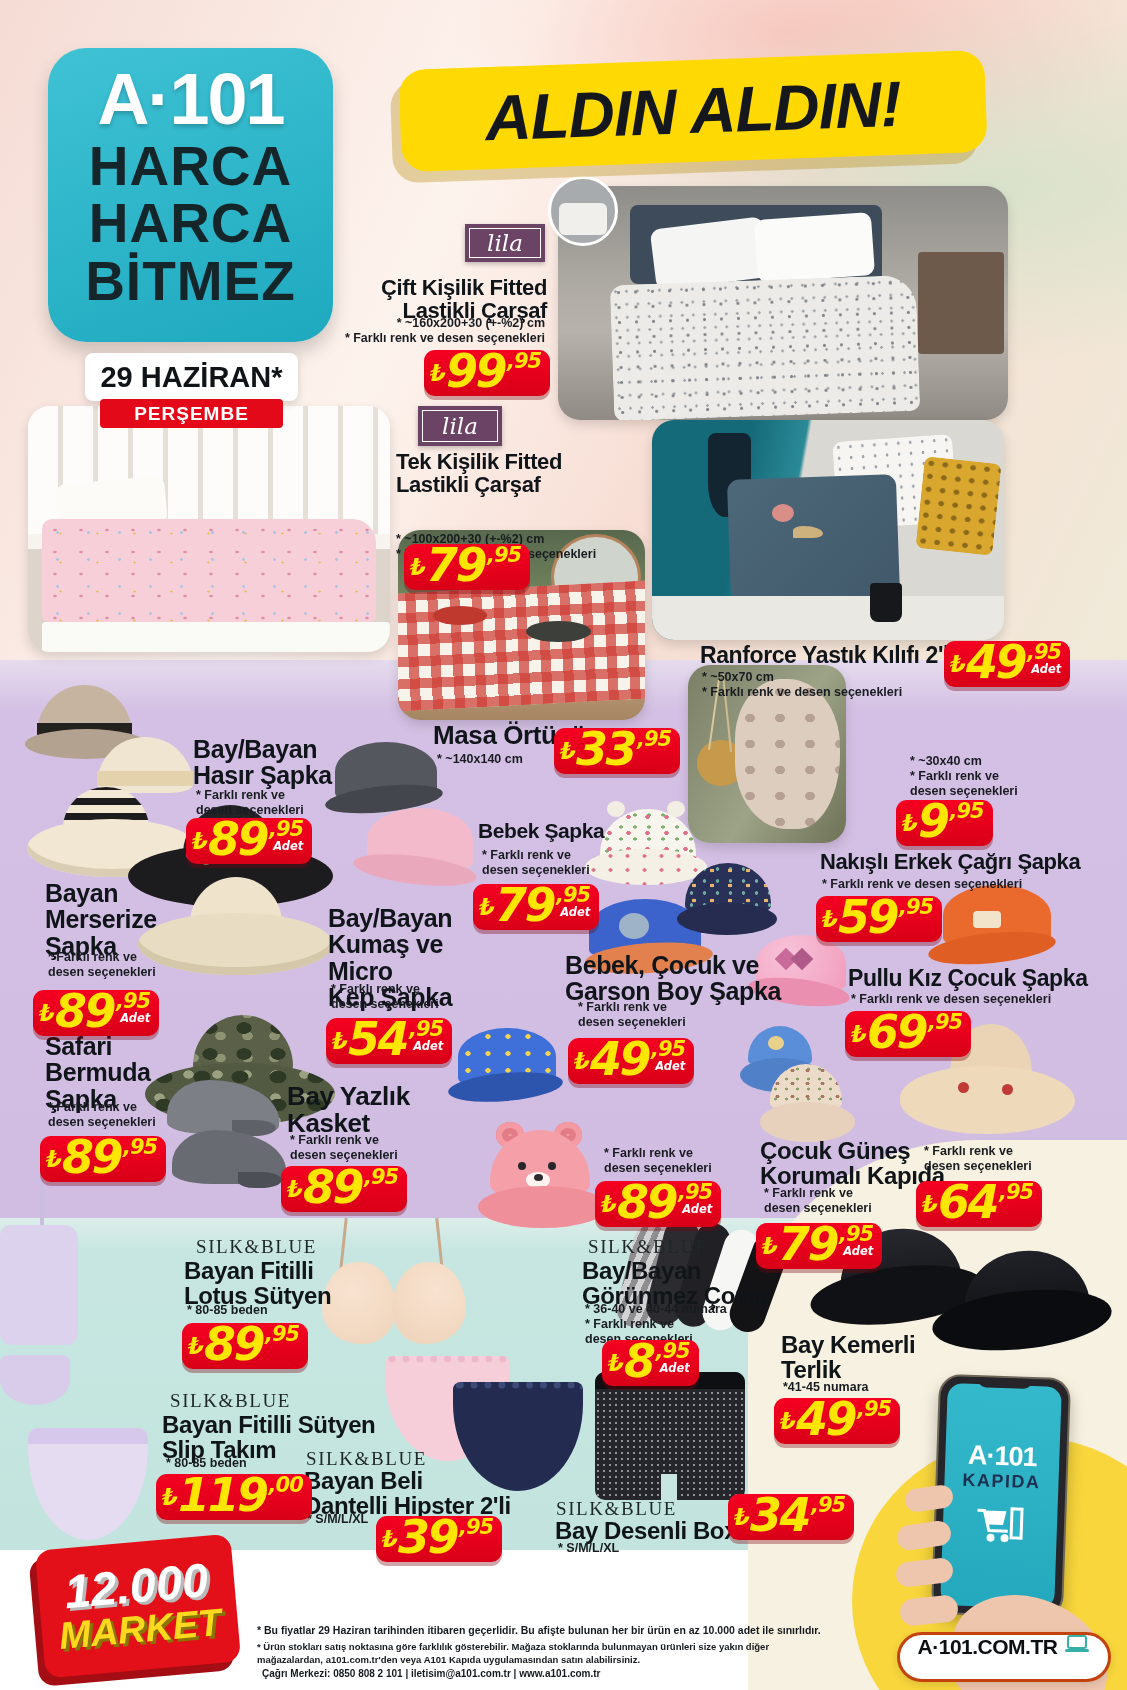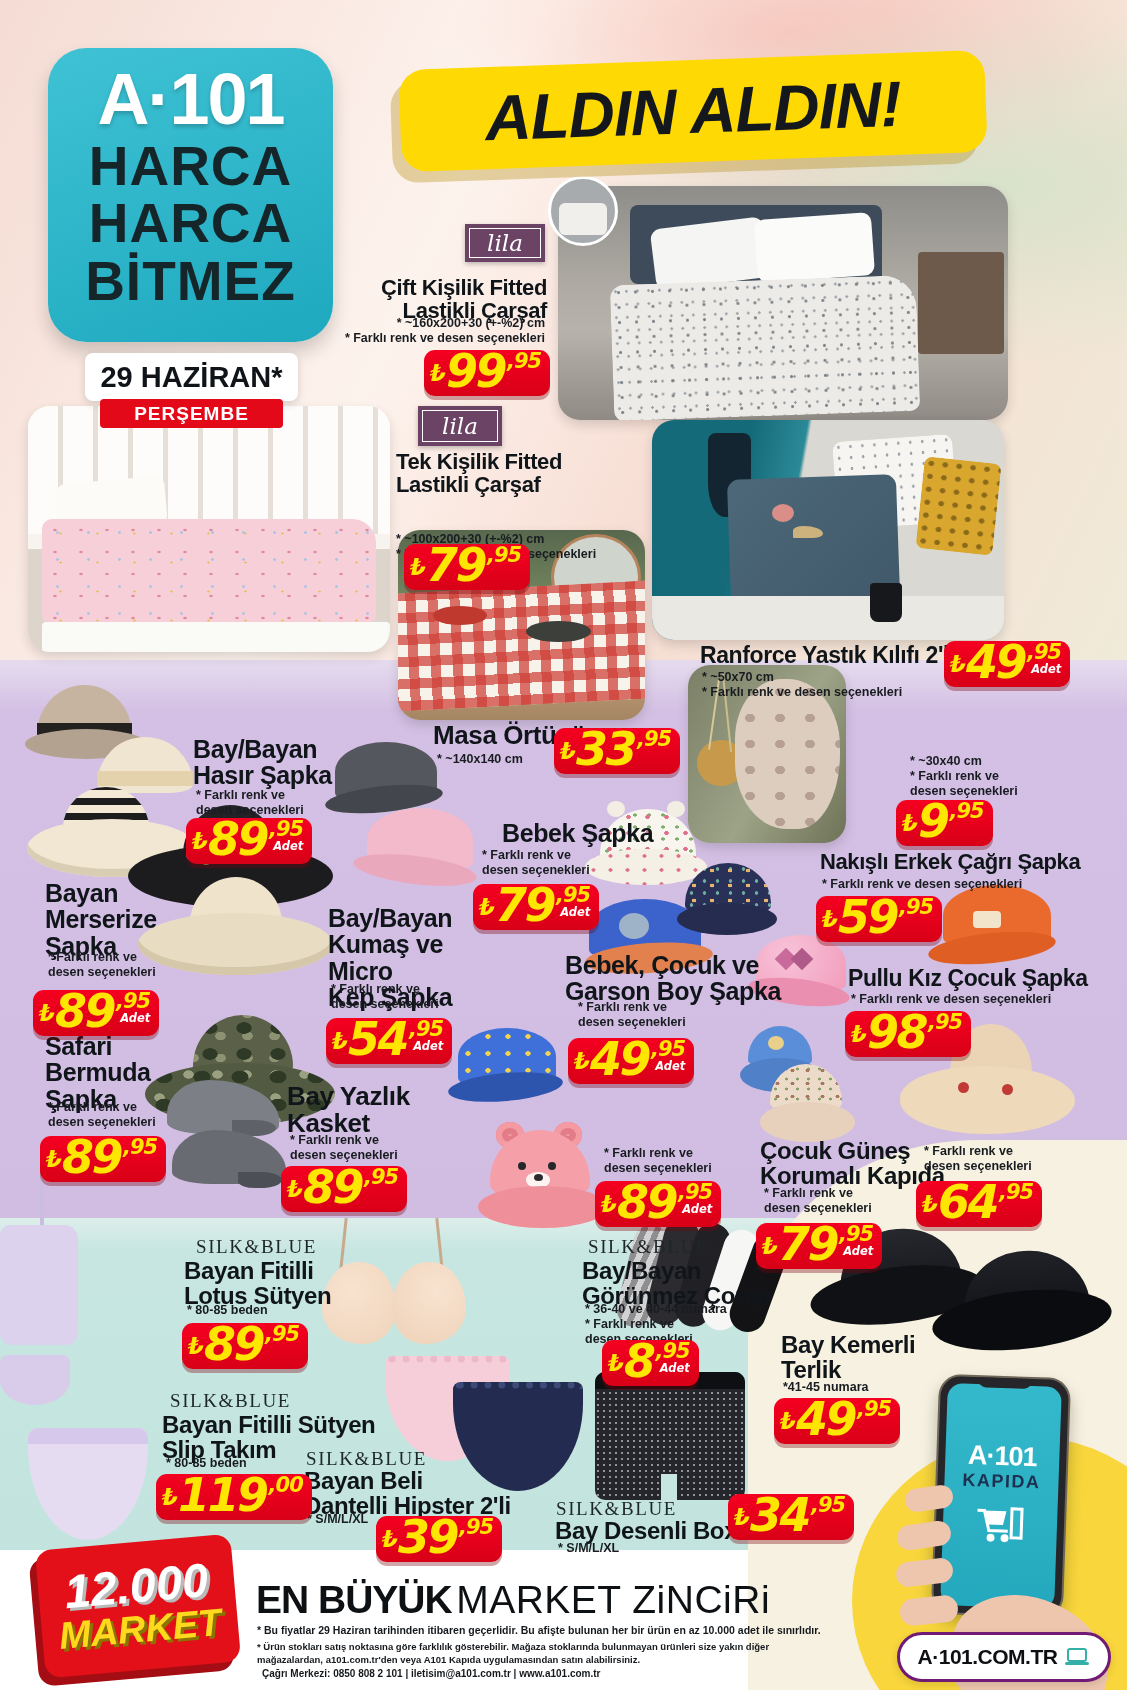--- a/index.html
+++ b/index.html
@@ -33,21 +33,21 @@
   #day-box{position:absolute;left:100px;top:399px;width:183px;height:29px;background:#e30918;border-radius:4px;display:flex;align-items:center;justify-content:center;font-size:19px;font-weight:bold;color:#fff;letter-spacing:1px;z-index:6}
   #banner{position:absolute;left:400px;top:60px;width:586px;height:102px;background:#ffd903;border-radius:26px;display:flex;align-items:center;justify-content:center;font-size:64px;font-weight:bold;font-style:italic;color:#14181c;letter-spacing:-1px;transform:rotate(-2deg);box-shadow:-9px 11px 0 rgba(176,135,0,.33);z-index:4}
   
   #badge12{position:absolute;left:40px;top:1542px;width:196px;height:128px;background:#e41019;border-radius:16px;transform:rotate(-5deg);box-shadow:-7px 8px 0 #a30d13;display:flex;flex-direction:column;align-items:center;justify-content:center;z-index:5}
   #badge12 .n{font-size:47px;font-weight:bold;font-style:italic;color:#fff;line-height:1;text-shadow:3px 3px 0 #b9b9b9}
   #badge12 .m{font-size:38px;font-weight:bold;font-style:italic;color:#ffd91e;line-height:1.1;text-shadow:3px 3px 0 #8a7500}
   #headline{position:absolute;left:256px;top:1578px;white-space:nowrap;z-index:5;color:#0e1114}
   #headline .b{font-size:39px;font-weight:bold;letter-spacing:-1px}
   #headline .l{font-size:39px;font-weight:normal;letter-spacing:.5px}
   .note{position:absolute;font-weight:bold;color:#15191d;z-index:5}
-  #pill{position:absolute;left:897px;top:1632px;width:208px;height:44px;background:#fff;border:3px solid #701a75;border-radius:26px;display:flex;align-items:center;justify-content:center;gap:7px;z-index:8;box-shadow:0 3px 8px rgba(0,0,0,.12)}
+  #pill{position:absolute;left:897px;top:1632px;width:208px;height:44px;background:#fff;border:3px solid #c2410c;border-radius:26px;display:flex;align-items:flex-start;justify-content:center;gap:7px;z-index:8;box-shadow:0 3px 8px rgba(0,0,0,.12)}
   #pill .t{font-size:21px;font-weight:bold;color:#0d1013;letter-spacing:-.5px}
   
   #phone{position:absolute;left:935px;top:1376px;width:128px;height:236px;background:#26262a;border-radius:22px;border:2px solid #6e6658;z-index:4;transform:rotate(2deg);box-shadow:0 8px 16px rgba(0,0,0,.25)}
   #screen{position:absolute;left:7px;top:7px;right:7px;bottom:7px;background:linear-gradient(#34b9cc,#23a8bd);border-radius:15px;display:flex;flex-direction:column;align-items:center}
   #notch{position:absolute;left:50%;top:0;transform:translateX(-50%);width:54px;height:10px;background:#26262a;border-radius:0 0 8px 8px}
   #app-l1{margin-top:58px;font-size:27px;font-weight:bold;color:#fff;letter-spacing:-1px;line-height:1}
   #app-l2{font-size:18px;font-weight:bold;color:#1d3050;letter-spacing:1.5px;line-height:1.3}
   .hand{position:absolute;background:#eec6ae;z-index:5}
   
   .el{position:absolute;border-radius:50%}
@@ -260,21 +260,21 @@
     <div class="blk" style="left:15px;top:4px;width:96px;height:56px;background:#f8f5ee;background-image:radial-gradient(#df7089 2px,transparent 2.6px),radial-gradient(#7fae6f 1.6px,transparent 2.2px);background-size:19px 16px,14px 12px;border-radius:50% 50% 20% 20%/80% 80% 15% 15%"></div>
     <div class="el" style="left:22px;top:-4px;width:18px;height:16px;background:#f3eee4"></div>
     <div class="el" style="left:82px;top:-4px;width:18px;height:16px;background:#f3eee4"></div>
     <div class="el" style="left:0;top:44px;width:122px;height:36px;background:#f4f0e6;background-image:radial-gradient(#df7089 1.8px,transparent 2.3px);background-size:17px 14px"></div>
     <div class="blk" style="left:4px;top:94px;width:112px;height:56px;background:#3c62cc;border-radius:95% 95% 14% 14%/100% 100% 18% 18%"></div>
     <div class="el" style="left:34px;top:108px;width:30px;height:26px;background:#9fb3c8"></div>
     <div class="el" style="left:0;top:138px;width:128px;height:30px;background:#e2814e;transform:rotate(-4deg)"></div>
     <div class="blk" style="left:100px;top:58px;width:86px;height:50px;background:#2a3158;background-image:radial-gradient(#e8b36a 2px,transparent 2.5px),radial-gradient(#6fae9f 1.6px,transparent 2.1px);background-size:18px 15px,13px 12px;border-radius:50% 50% 20% 20%/80% 80% 15% 15%"></div>
     <div class="el" style="left:92px;top:98px;width:100px;height:32px;background:#262c50"></div>
   </div>
-  <div class="p-title" style="left:502px;top:820px;width:180px;font-size:25px">Bebek Şapka</div>
+  <div class="p-title" style="left:478px;top:820px;width:180px;font-size:21px">Bebek Şapka</div>
   <div class="p-det" style="left:482px;top:848px;width:120px">
     <span>* Farklı renk ve desen seçenekleri</span>
   </div>
   <div class="price" style="left:473px;top:884px">
     <span class="cur">₺</span>
     <span class="int">79</span>
     <span class="sub">
         <span class="dec">,95</span>
         <span class="unit">Adet</span>
       </span>
@@ -327,21 +327,21 @@
     <div class="el" style="left:0;top:46px;width:175px;height:68px;background:#eed9ba;border-radius:48% 52% 50% 50%"></div>
     <div class="el" style="left:58px;top:62px;width:11px;height:11px;background:#c03a36"></div>
     <div class="el" style="left:102px;top:64px;width:11px;height:11px;background:#c03a36"></div>
   </div>
   <div class="p-title" style="left:848px;top:966px;width:280px;font-size:23px">Pullu Kız Çocuk Şapka</div>
   <div class="p-det" style="left:851px;top:992px;width:265px">
     <span>* Farklı renk ve desen seçenekleri</span>
   </div>
   <div class="price" style="left:845px;top:1011px">
     <span class="cur">₺</span>
-    <span class="int">98</span>
+    <span class="int">69</span>
     <span class="sub">
         <span class="dec">,95</span>
         <span class="unit"></span>
       </span>
   </div>
 
   <div class="blk" style="left:145px;top:1015px;width:195px;height:125px;z-index:2">
     <div class="blk" style="left:48px;top:0;width:100px;height:60px;background-color:#5a6148;background-image:radial-gradient(#2e3a25 30%,transparent 33%),radial-gradient(#8d9273 26%,transparent 29%);background-size:34px 26px,27px 22px;background-position:0 0,14px 10px;border-radius:50% 50% 20% 20%/85% 85% 15% 15%"></div>
     <div class="el" style="left:0;top:48px;width:190px;height:62px;background-color:#525a42;background-image:radial-gradient(#2e3a25 30%,transparent 33%),radial-gradient(#9aa080 24%,transparent 27%);background-size:38px 28px,29px 23px"></div>
     <div class="blk" style="left:88px;top:102px;width:3px;height:22px;background:#151812"></div>
@@ -580,24 +580,20 @@
   <div class="hand" style="left:905px;top:1487px;width:48px;height:23px;border-radius:12px;transform:rotate(-8deg)"></div>
   <div class="hand" style="left:897px;top:1523px;width:54px;height:25px;border-radius:13px;transform:rotate(-8deg)"></div>
   <div class="hand" style="left:896px;top:1560px;width:57px;height:25px;border-radius:13px;transform:rotate(-7deg)"></div>
   <div class="hand" style="left:900px;top:1597px;width:58px;height:27px;border-radius:14px;transform:rotate(-6deg)"></div>
   <div class="hand" style="left:950px;top:1598px;width:160px;height:120px;border-radius:45% 55% 40% 40%;transform:rotate(14deg)"></div>
 
   <div id="badge12">
     <div class="n">12.000</div>
     <div class="m">MARKET</div>
   </div>
-  <div id="headline">
-    <span class="b">EN BÜYÜK</span>
-    <span class="l">MARKET ZiNCiRi</span>
-  </div>
   <div class="note" style="left:257px;top:1624px;width:580px;font-size:10.5px">* Bu fiyatlar 29 Haziran tarihinden itibaren geçerlidir. Bu afişte bulunan her bir ürün en az 10.000 adet ile sınırlıdır.</div>
   <div class="note" style="left:257px;top:1641px;width:530px;font-size:9.5px;line-height:1.35">* Ürün stokları satış noktasına göre farklılık gösterebilir. Mağaza stoklarında bulunmayan ürünleri size yakın diğer mağazalardan, a101.com.tr'den veya A101 Kapıda uygulamasından satın alabilirsiniz.</div>
   <div class="note" style="left:262px;top:1668px;width:560px;font-size:10px">Çağrı Merkezi: 0850 808 2 101  |  iletisim@a101.com.tr  |  www.a101.com.tr</div>
   <div id="pill">
     <span class="t">A·101.COM.TR</span>
     <svg width="26" height="18" viewBox="0 0 26 18">
       <rect x="4" y="1" width="18" height="12" rx="2" fill="none" stroke="#35b0a8" stroke-width="2"></rect>
       <rect x="1" y="14" width="24" height="3" rx="1.5" fill="#35b0a8"></rect>
     </svg>
   </div>

